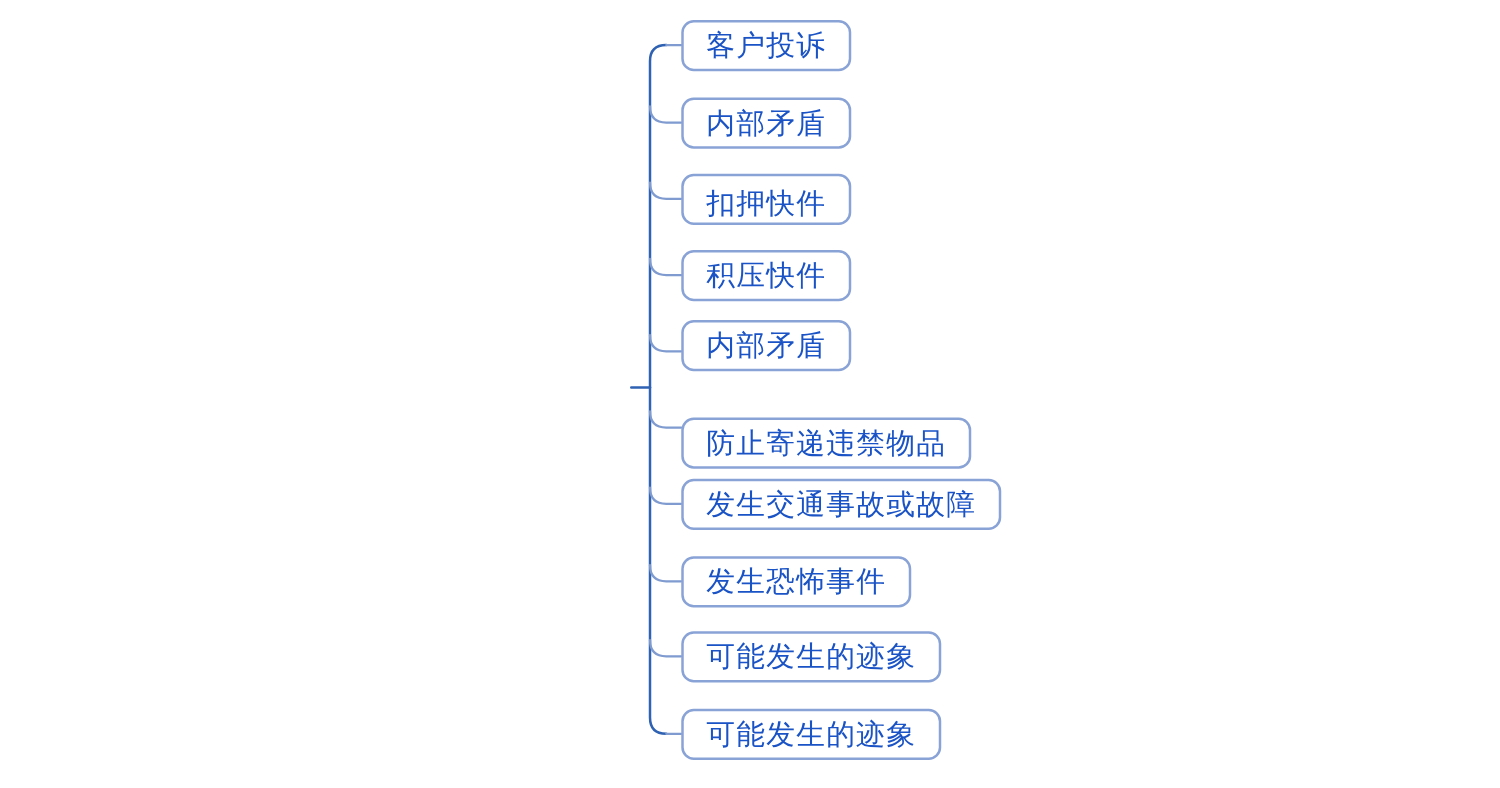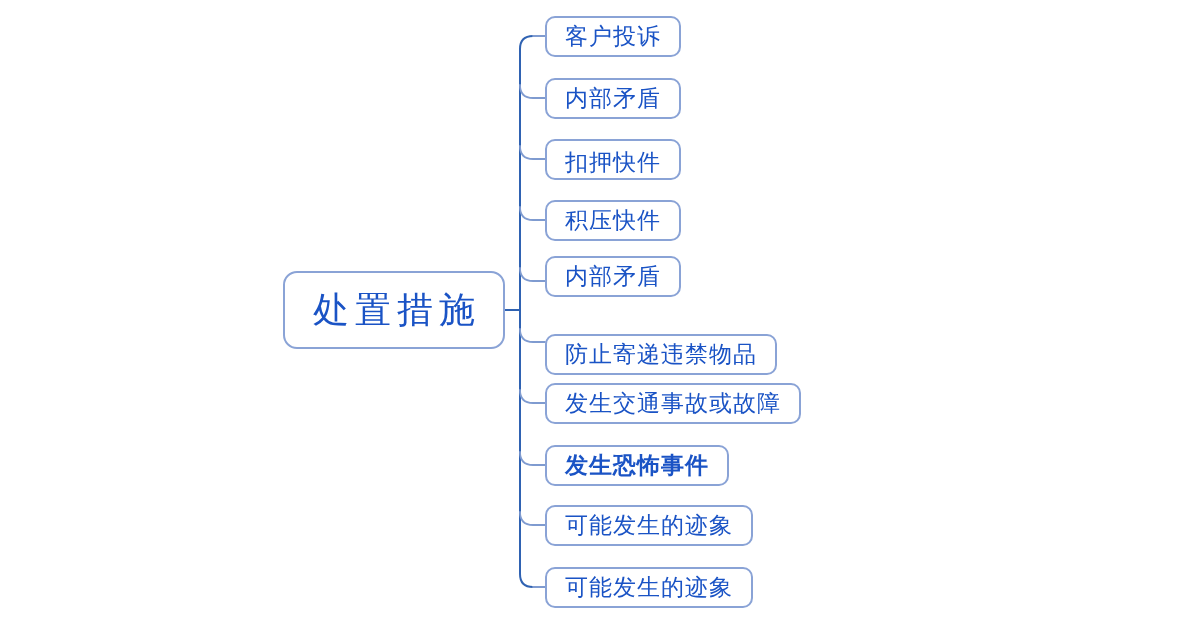--- a/index.html
+++ b/index.html
@@ -65,23 +65,20 @@
       <path d="M 545 159 L 533 159 Q 520 159 520 146" fill="none" stroke="#7F9BD0" stroke-width="1.8" stroke-linecap="round"></path>
       <path d="M 545 220 L 533 220 Q 520 220 520 207" fill="none" stroke="#7F9BD0" stroke-width="1.8" stroke-linecap="round"></path>
       <path d="M 545 281 L 533 281 Q 520 281 520 268" fill="none" stroke="#7F9BD0" stroke-width="1.8" stroke-linecap="round"></path>
       <path d="M 545 342 L 533 342 Q 520 342 520 329" fill="none" stroke="#7F9BD0" stroke-width="1.8" stroke-linecap="round"></path>
       <path d="M 545 403 L 533 403 Q 520 403 520 390" fill="none" stroke="#7F9BD0" stroke-width="1.8" stroke-linecap="round"></path>
       <path d="M 545 465 L 533 465 Q 520 465 520 452" fill="none" stroke="#7F9BD0" stroke-width="1.8" stroke-linecap="round"></path>
       <path d="M 545 525 L 533 525 Q 520 525 520 512" fill="none" stroke="#7F9BD0" stroke-width="1.8" stroke-linecap="round"></path>
       <path d="M 533 587 L 545 587" fill="none" stroke="#7F9BD0" stroke-width="1.8" stroke-linecap="round"></path>
     </svg>
 
-  <div class="root-node">
-    <span>处置措施</span>
-  </div>
 
   <div id="children">
       <div class="child-node" style="left: 545px; top: 15.5px;">
         <span>客户投诉</span>
       </div>
       <div class="child-node" style="left: 545px; top: 77.5px;">
         <span>内部矛盾</span>
       </div>
       <div class="child-node" style="left: 545px; top: 138.5px; align-items: flex-end;">
         <span>扣押快件</span>
@@ -91,21 +88,21 @@
       </div>
       <div class="child-node" style="left: 545px; top: 256px;">
         <span>内部矛盾</span>
       </div>
       <div class="child-node" style="left: 545px; top: 334px; font-family: Liberation Mono, monospace;">
         <span>防止寄递违禁物品</span>
       </div>
       <div class="child-node" style="left: 545px; top: 382.5px;">
         <span>发生交通事故或故障</span>
       </div>
-      <div class="child-node" style="left: 545px; top: 444.5px; font-weight: bold;">
+      <div class="child-node" style="left: 545px; top: 444.5px;">
         <span>发生恐怖事件</span>
       </div>
       <div class="child-node" style="left: 545px; top: 504.5px;">
         <span>可能发生的迹象</span>
       </div>
       <div class="child-node" style="left: 545px; top: 566.5px; text-align: right;">
         <span>可能发生的迹象</span>
       </div>
     </div>
 </div>

